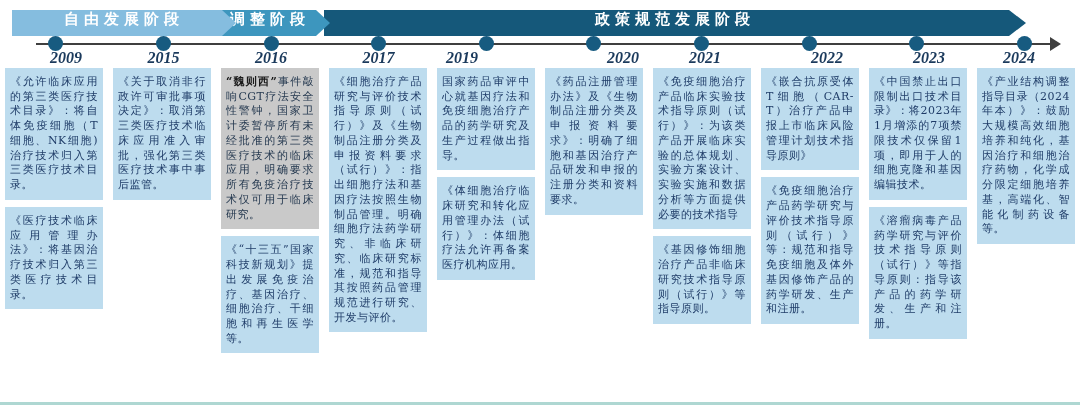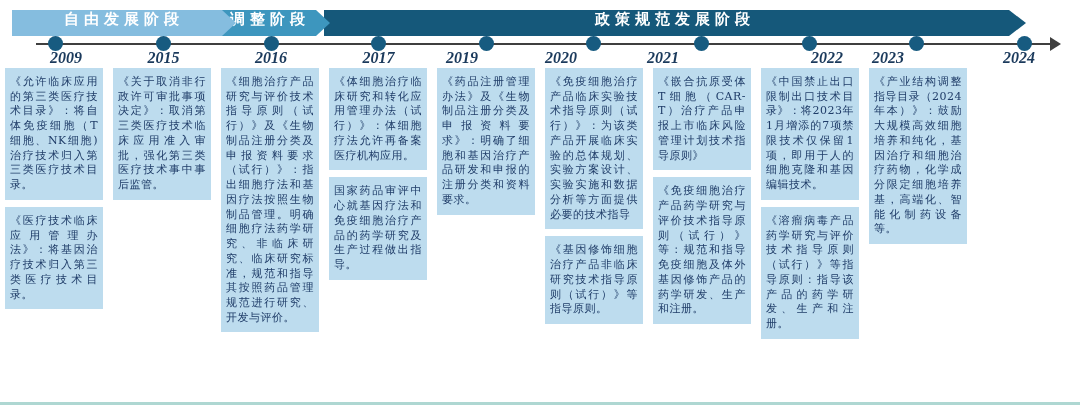--- a/index.html
+++ b/index.html
@@ -73,41 +73,45 @@
       <div class="dot" style="left: 801.5px;"></div>
       <div class="dot" style="left: 909.1px;"></div>
       <div class="dot" style="left: 1016.7px;"></div>
     </div>
   <div id="years">
       <div class="year" style="left: 26px;">2009</div>
       <div class="year" style="left: 123.4px;">2015</div>
       <div class="year" style="left: 231px;">2016</div>
       <div class="year" style="left: 338.6px;">2017</div>
       <div class="year" style="left: 422px;">2019</div>
-      <div class="year" style="left: 521px; text-align: center;">2020</div>
-      <div class="year" style="left: 623px; text-align: center;">2021</div>
+      <div class="year" style="left: 583px; text-align: center;">2020</div>
+      <div class="year" style="left: 665px; text-align: center;">2021</div>
       <div class="year" style="left: 787px;">2022</div>
-      <div class="year" style="left: 848px;">2023</div>
+      <div class="year" style="left: 889px;">2023</div>
       <div class="year" style="left: 979px;">2024</div>
     </div>
 
   <div id="columns" class="columns">
       <div class="column">
         <div class="box "><span>《允许临床应用的第三类医疗技术目录》：将自体免疫细胞（T细胞、NK细胞)治疗技术归入第三类医疗技术目录。</span></div>
         <div class="box "><span>《医疗技术临床应用管理办法》：将基因治疗技术归入第三类医疗技术目录。</span></div>
       </div>
       <div class="column">
         <div class="box "><span>《关于取消非行政许可审批事项决定》：取消第三类医疗技术临床应用准入审批，强化第三类医疗技术事中事后监管。</span></div>
       </div>
       <div class="column">
+        <div class="box gray"><span class="lead">“魏则西”</span><span>事件敲响CGT疗法安全性警钟，国家卫计委暂停所有未经批准的第三类医疗技术的临床应用，明确要求所有免疫治疗技术仅可用于临床研究。</span></div>
+        <div class="box "><span>《“十三五”国家科技新规划》提出发展免疫治疗、基因治疗、细胞治疗、干细胞和再生医学等。</span></div>
+      </div>
+      <div class="column">
         <div class="box "><span>《细胞治疗产品研究与评价技术指导原则（试行）》及《生物制品注册分类及申报资料要求（试行）》：指出细胞疗法和基因疗法按照生物制品管理。明确细胞疗法药学研究、非临床研究、临床研究标准，规范和指导其按照药品管理规范进行研究、开发与评价。</span></div>
       </div>
       <div class="column">
+        <div class="box "><span>国家药品审评中心就基因疗法和免疫细胞治疗产品的药学研究及生产过程做出指导。</span></div>
         <div class="box "><span>《体细胞治疗临床研究和转化应用管理办法（试行）》：体细胞疗法允许再备案医疗机构应用。</span></div>
-        <div class="box "><span>国家药品审评中心就基因疗法和免疫细胞治疗产品的药学研究及生产过程做出指导。</span></div>
       </div>
       <div class="column">
         <div class="box "><span>《药品注册管理办法》及《生物制品注册分类及申报资料要求》：明确了细胞和基因治疗产品研发和申报的注册分类和资料要求。</span></div>
       </div>
       <div class="column">
         <div class="box "><span>《免疫细胞治疗产品临床实验技术指导原则（试行）》：为该类产品开展临床实验的总体规划、实验方案设计、实验实施和数据分析等方面提供必要的技术指导</span></div>
         <div class="box "><span>《基因修饰细胞治疗产品非临床研究技术指导原则（试行）》等指导原则。</span></div>
       </div>
       <div class="column">
         <div class="box "><span>《嵌合抗原受体T细胞（CAR-T）治疗产品申报上市临床风险管理计划技术指导原则》</span></div>

